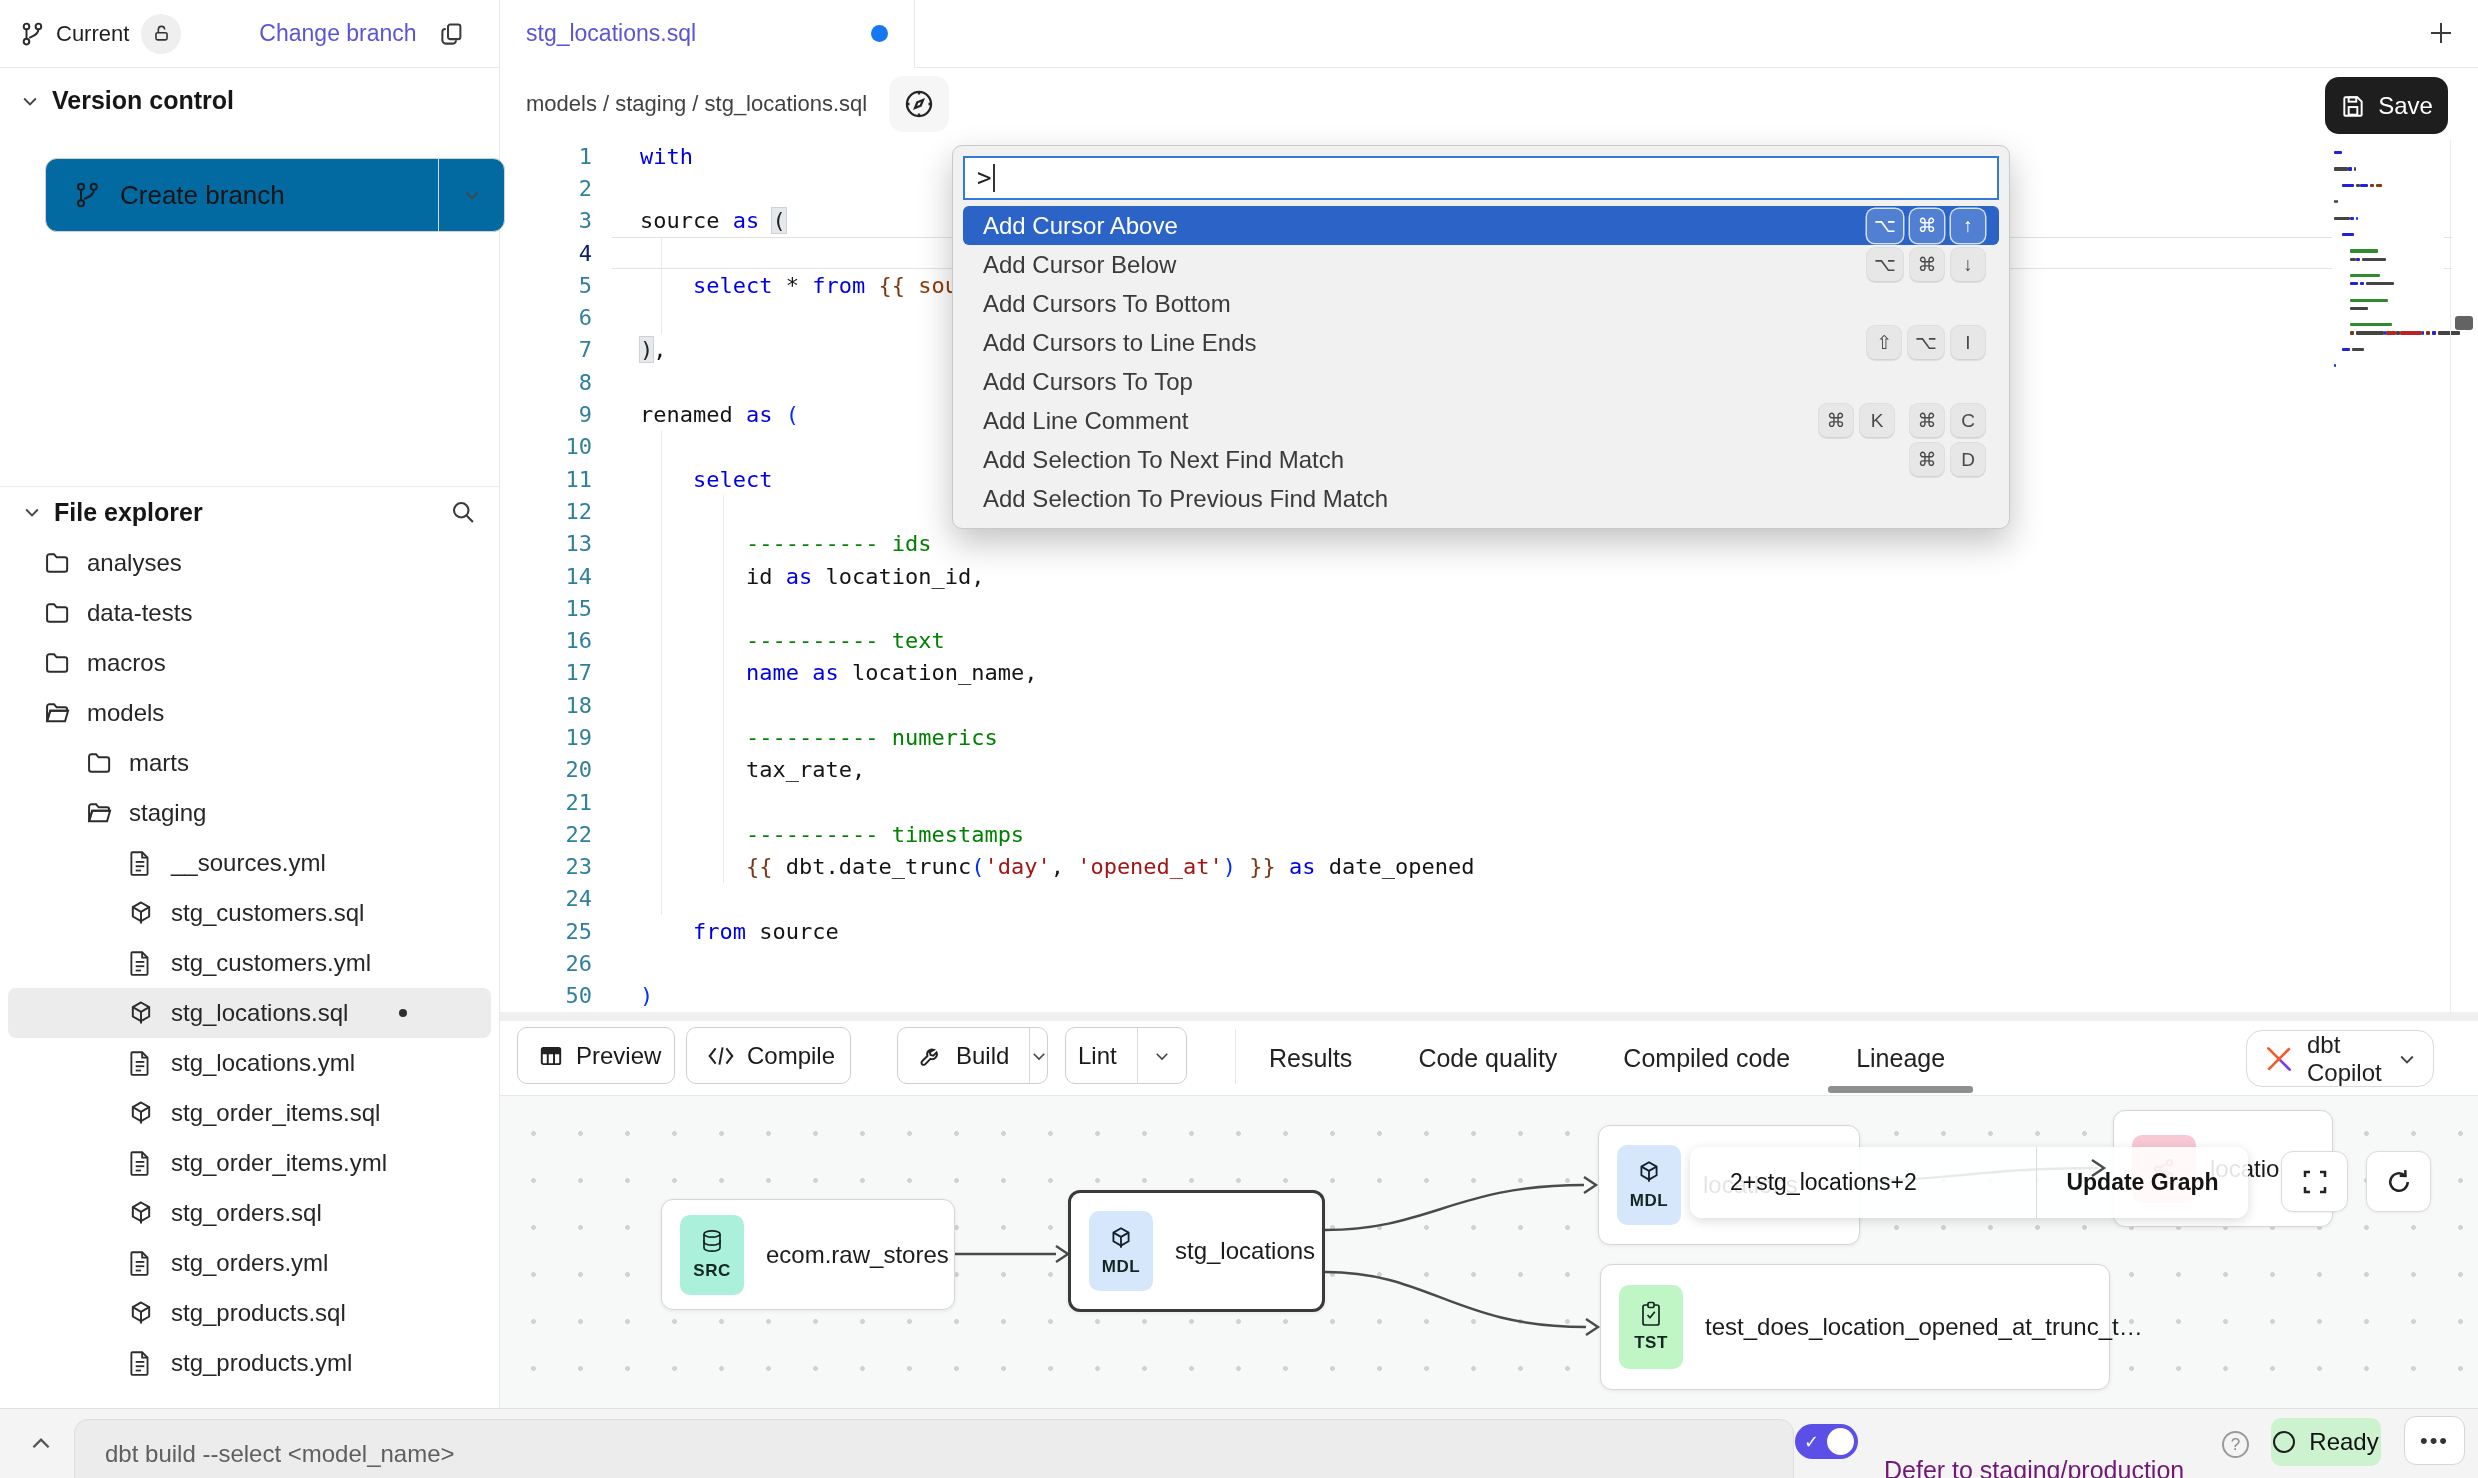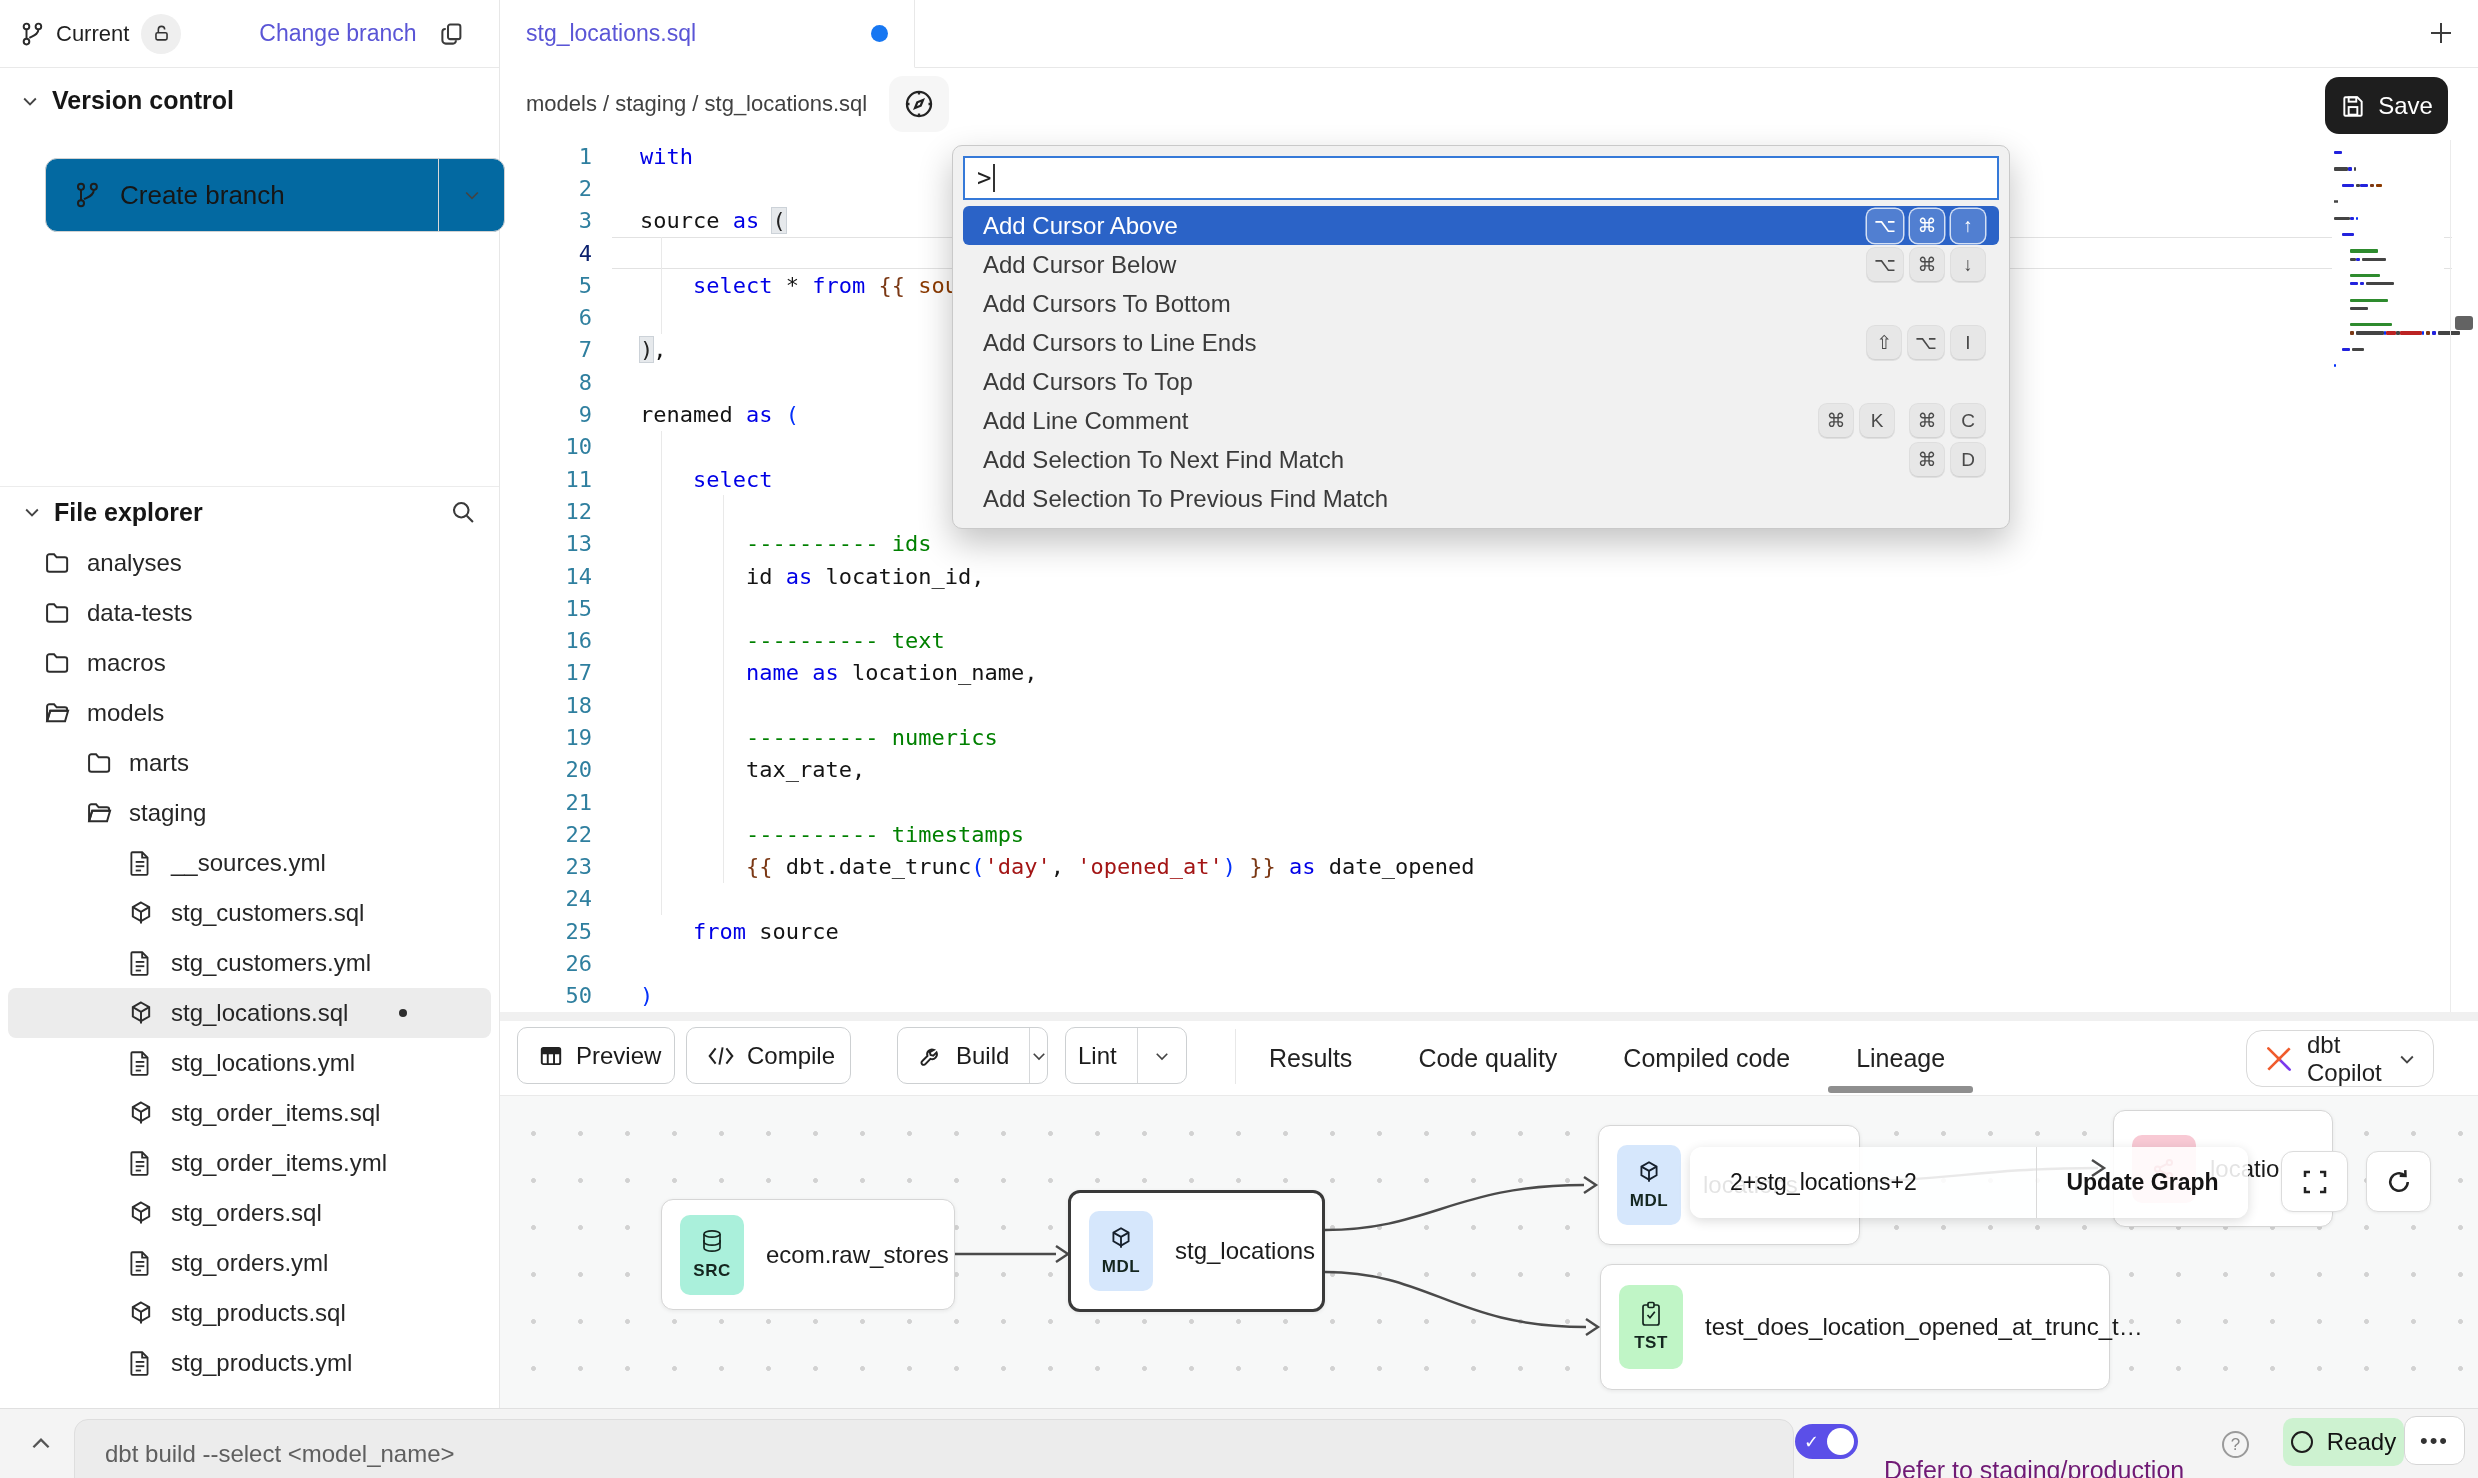--- a/index.html
+++ b/index.html
@@ -106,21 +106,21 @@
 
   
   .bottombar { position:absolute; left:0; top:1408px; width:2478px; height:70px; background:#f4f4f4; border-top:1px solid #e0e0e0; z-index:25; }
   .bb-chev { position:absolute; left:28px; top:22px; cursor:pointer; }
   .cmd-input { position:absolute; left:74px; top:10px; width:1720px; height:70px; background:#ececec; border:1px solid #dedede; border-radius:14px 14px 0 0; display:flex; align-items:center; padding-left:30px; font-size:24px; color:#5f5f5f; }
   .toggle { position:absolute; left:1795px; top:1424px; width:63px; height:35px; border-radius:18px; background:var(--toggle-purple); display:flex; align-items:center; z-index:26; cursor:pointer; }
   .toggle .knob { position:absolute; right:4px; width:27px; height:27px; border-radius:50%; background:#fff; }
   .toggle .chk { position:absolute; left:9px; color:#fff; font-size:18px; }
   .defer-label { position:absolute; left:1884px; top:1456px; font-size:25px; color:#701a75; z-index:26; }
   .help-circ { position:absolute; left:2222px; top:1431px; width:27px; height:27px; border:2px solid #9a9a9a; border-radius:50%; color:#8a8a8a; font-size:17px; display:flex; align-items:center; justify-content:center; z-index:26; }
-  .ready-pill { position:absolute; left:2271px; top:1418px; width:121px; height:48px; background:var(--ready-green); border-radius:10px; display:flex; align-items:center; justify-content:center; gap:14px; font-size:24px; font-weight:500; color:#121212; z-index:26;margin-left:12px; }
+  .ready-pill { position:absolute; left:2271px; top:1418px; width:110px; height:48px; background:var(--ready-green); border-radius:10px; display:flex; align-items:center; justify-content:center; gap:14px; font-size:24px; font-weight:500; color:#121212; z-index:26; }
   .ready-circ { width:22px; height:22px; border:2.5px solid #1d1d1d; border-radius:50%; }
   .dots-btn { position:absolute; left:2404px; top:1416px; width:61px; height:49px; background:#fff; border:1px solid #d6d6d6; border-radius:12px; display:flex; align-items:center; justify-content:center; font-size:22px; letter-spacing:2px; color:#333; z-index:26; cursor:pointer; }
 </style>
 </head>
 <body>
 
 <div class="sidebar">
   <div class="sb-header">
     <span>
       <svg width="26" height="26" viewBox="0 0 24 24" fill="none" stroke="#2a2a2a" stroke-width="1.8">

